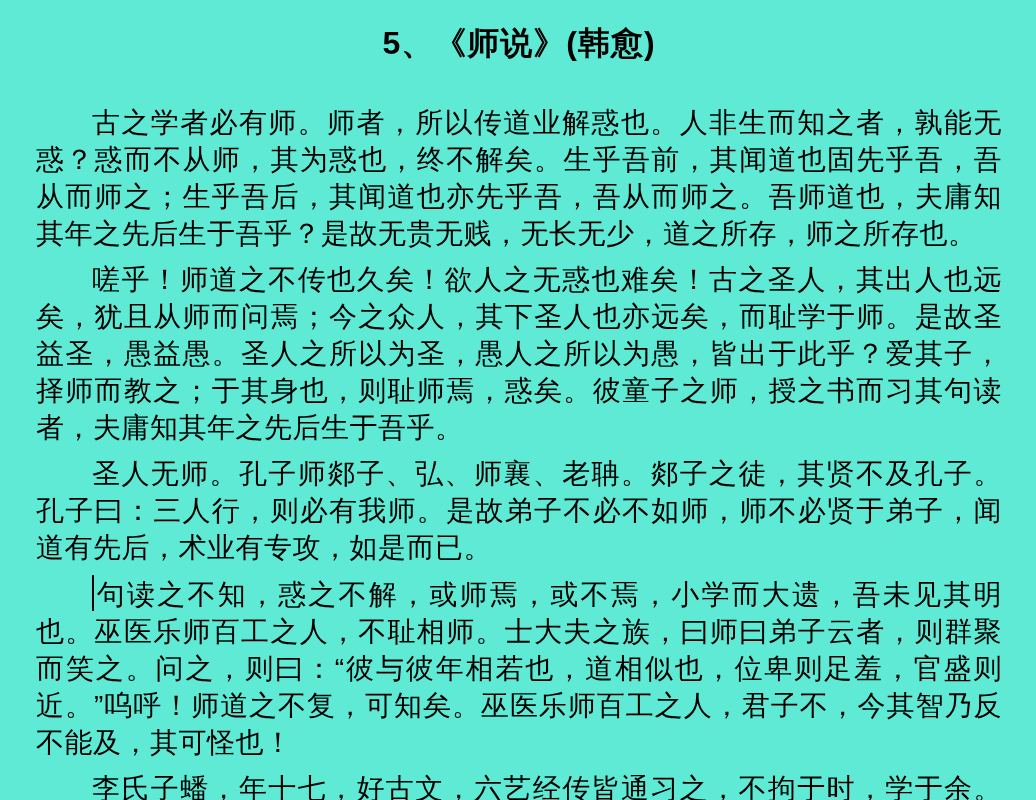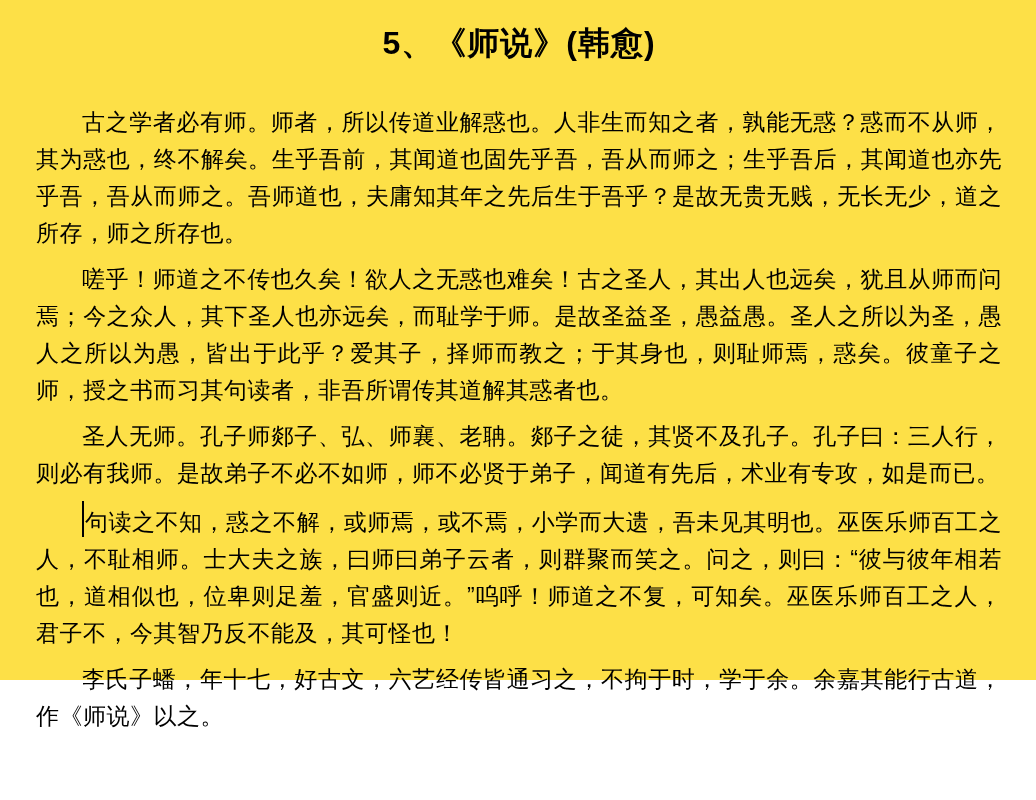--- a/index.html
+++ b/index.html
@@ -10,37 +10,37 @@
   body {
     width: 1036px;
     height: 800px;
     overflow: hidden;
     font-family: "Liberation Sans", "DejaVu Sans", sans-serif;
     color: #000000;
   }
   .page {
     box-sizing: border-box;
     width: 1036px;
-    height: 680px;
+    height: 800px;
     padding: 22px 34px 0 36px;
-    background: #fde047;
+    background: #5eead4;
     cursor: text;
   }
   .doc-title {
     margin: 0 0 40px 0;
     text-align: center;
     font-size: 32px;
     line-height: 42px;
     font-weight: 700;
     letter-spacing: 1px;
     color: #000000;
   }
   .content p.para {
     margin: 0 0 9px 0;
-    font-size: 23px;
+    font-size: 28px;
     line-height: 37px;
     text-indent: 2em;
     text-align: justify;
     letter-spacing: 0.5px;
     color: #000000;
   }
   
   .caret {
     display: inline-block;
     width: 0;
@@ -54,21 +54,21 @@
 <body>
 
 <div class="page">
 
   <h1 class="doc-title">5、《师说》(韩愈)</h1>
 
   <div class="content">
 
     <p class="para"><span>古之学者必有师。师者，所以传道业解惑也。人非生而知之者，孰能无惑？惑而不从师，其为惑也，终不解矣。生乎吾前，其闻道也固先乎吾，吾从而师之；生乎吾后，其闻道也亦先乎吾，吾从而师之。吾师道也，夫庸知其年之先后生于吾乎？是故无贵无贱，无长无少，道之所存，师之所存也。</span></p>
 
-    <p class="para"><span>嗟乎！师道之不传也久矣！欲人之无惑也难矣！古之圣人，其出人也远矣，犹且从师而问焉；今之众人，其下圣人也亦远矣，而耻学于师。是故圣益圣，愚益愚。圣人之所以为圣，愚人之所以为愚，皆出于此乎？爱其子，择师而教之；于其身也，则耻师焉，惑矣。彼童子之师，授之书而习其句读者，非吾所谓传其道解其惑者也。</span></p>
+    <p class="para"><span>嗟乎！师道之不传也久矣！欲人之无惑也难矣！古之圣人，其出人也远矣，犹且从师而问焉；今之众人，其下圣人也亦远矣，而耻学于师。是故圣益圣，愚益愚。圣人之所以为圣，愚人之所以为愚，皆出于此乎？爱其子，择师而教之；于其身也，则耻师焉，惑矣。彼童子之师，授之书而习其句读者，夫庸知其年之先后生于吾乎。</span></p>
 
     <p class="para"><span>圣人无师。孔子师郯子、弘、师襄、老聃。郯子之徒，其贤不及孔子。孔子曰：三人行，则必有我师。是故弟子不必不如师，师不必贤于弟子，闻道有先后，术业有专攻，如是而已。</span></p>
 
     <p class="para"><span class="caret"></span><span>句读之不知，惑之不解，或师焉，或不焉，小学而大遗，吾未见其明也。巫医乐师百工之人，不耻相师。士大夫之族，曰师曰弟子云者，则群聚而笑之。问之，则曰：“彼与彼年相若也，道相似也，位卑则足羞，官盛则近。”呜呼！师道之不复，可知矣。巫医乐师百工之人，君子不，今其智乃反不能及，其可怪也！</span></p>
 
     <p class="para"><span>李氏子蟠，年十七，好古文，六艺经传皆通习之，不拘于时，学于余。余嘉其能行古道，作《师说》以之。</span></p>
 
   </div>
 </div>
 

